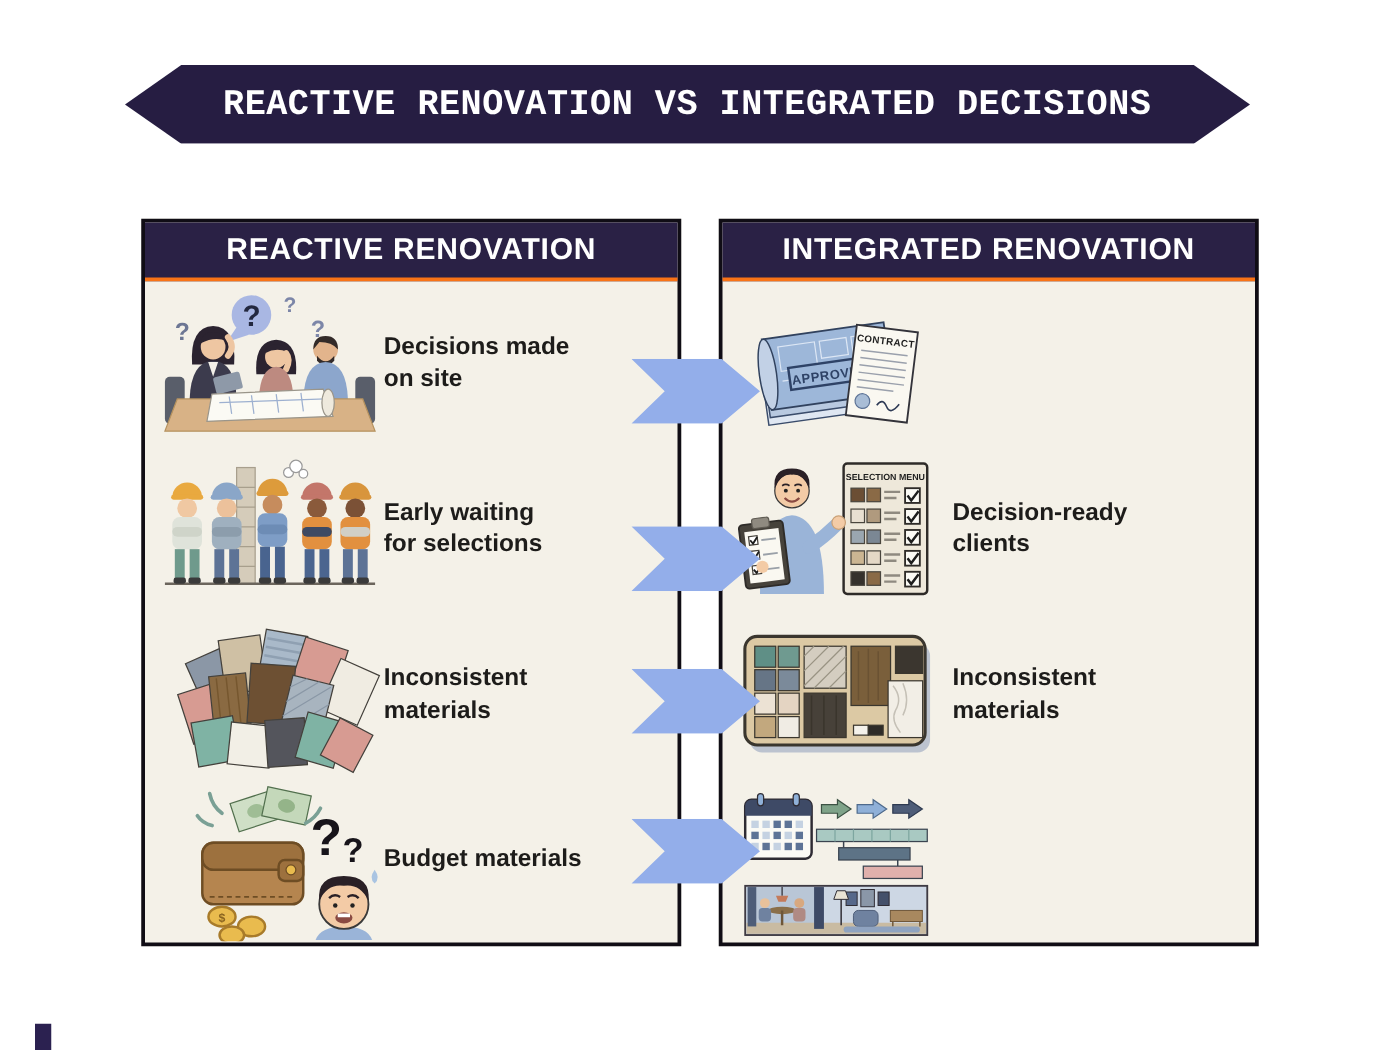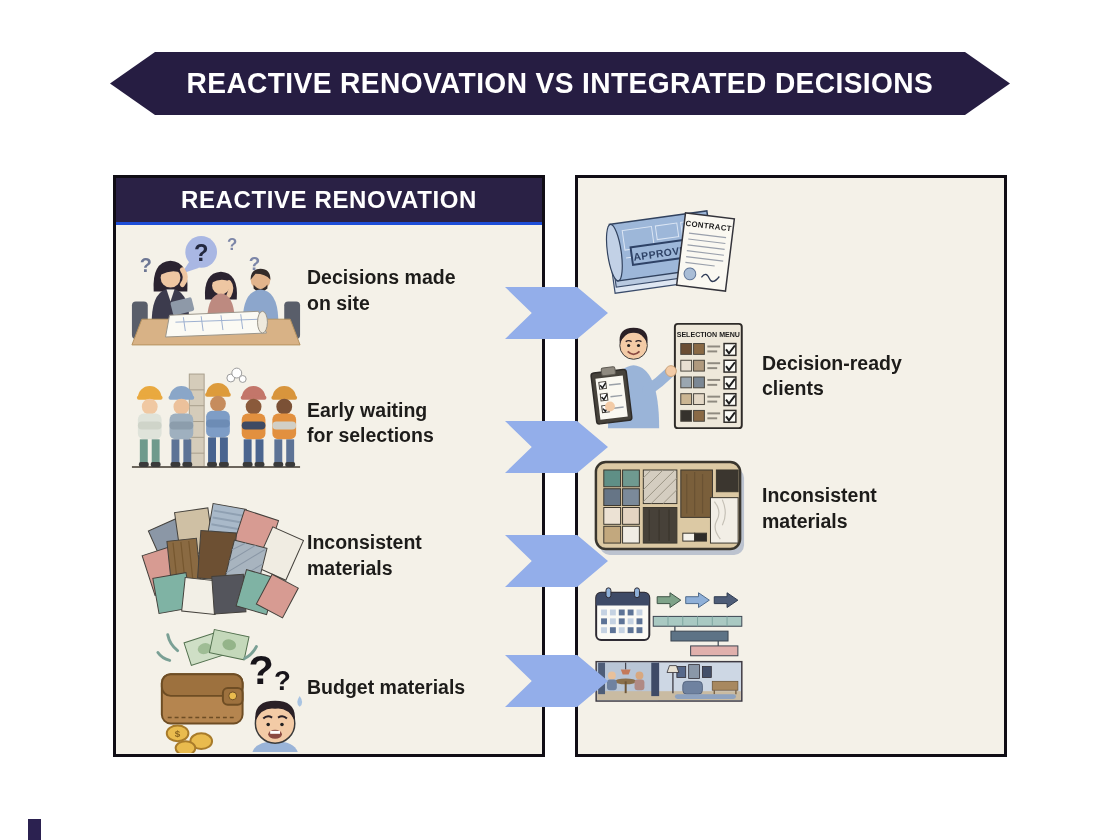--- a/index.html
+++ b/index.html
@@ -1,31 +1,31 @@
 <!DOCTYPE html>
 <html><head>
 <meta charset="utf-8">
 <style>
   html,body{margin:0;padding:0;background:#ffffff;}
   .stage{position:relative;width:1120px;height:840px;background:#ffffff;
          font-family:"Liberation Sans",sans-serif;overflow:hidden;}
 
   
-  .banner{position:absolute;left:110px;top:52px;width:900px;height:63px;background:#261d42;
+  .banner{position:absolute;left:100px;top:52px;width:900px;height:63px;background:#261d42;
           clip-path:polygon(0% 50%,5% 0%,95% 0%,100% 50%,95% 100%,5% 100%);
-          display:flex;align-items:center;justify-content:center;}
+          display:flex;align-items:center;justify-content:center;font-family:Liberation Mono, monospace;}
   .banner span{color:#ffffff;font-weight:bold;font-size:29px;letter-spacing:.4px;
                transform:scaleX(.97);white-space:nowrap;}
 
   
   .panel{position:absolute;top:175px;width:432px;height:582px;background:#f4f1e8;
          border:3px solid #100d15;box-sizing:border-box;}
   .panel.left{left:113px;}
   .panel.right{left:575px;}
-  .panel-header{height:44px;background:#2a2145;border-bottom:3px solid #1d4ed8;
+  .panel-header{height:44px;background:#2a2145;border-bottom:3px solid #f97316;
                 display:flex;align-items:center;justify-content:center;
                 color:#ffffff;font-weight:bold;font-size:24px;letter-spacing:.6px;}
   .panel-body{display:flex;flex-direction:column;height:529px;}
   .row{flex:1;display:flex;align-items:center;padding-left:10px;box-sizing:border-box;}
   .illus{flex:0 0 auto;display:flex;align-items:center;justify-content:center;}
   .panel.left  .illus{width:180px;height:128px;}
   .panel.right .illus{width:160px;height:124px;}
   .row-label{font-weight:bold;font-size:19.5px;color:#1d1c1a;line-height:1.32;
              white-space:pre;margin-left:1px;}
   .panel.right .row-label{margin-left:14px;}
@@ -250,20 +250,23 @@
             <rect x="146" y="109.5" width="10" height="3" fill="#ffffff"></rect>
           </svg>
         </div>
         <div class="row-label">Budget materials</div>
       </div>
 
     </div>
   </section>
 
   <section class="panel right">
+    <div class="panel-header">
+      <span>INTEGRATED RENOVATION</span>
+    </div>
     <div class="panel-body">
 
       <div class="row">
         <div class="illus">
           <svg viewBox="0 0 162 122" width="160" height="120">
             <g transform="rotate(-8 75 70)">
               <rect x="22" y="46" width="104" height="58" fill="#dfe7f2" stroke="#3a4c6b" stroke-width="1.2"></rect>
               <rect x="24" y="40" width="102" height="58" fill="#b8c9e0" stroke="#3a4c6b" stroke-width="1.2"></rect>
               <rect x="26" y="34" width="100" height="58" fill="#9db7d9" stroke="#31425e" stroke-width="1.5"></rect>
               <g stroke="#dce6f4" stroke-width="1" fill="none">

